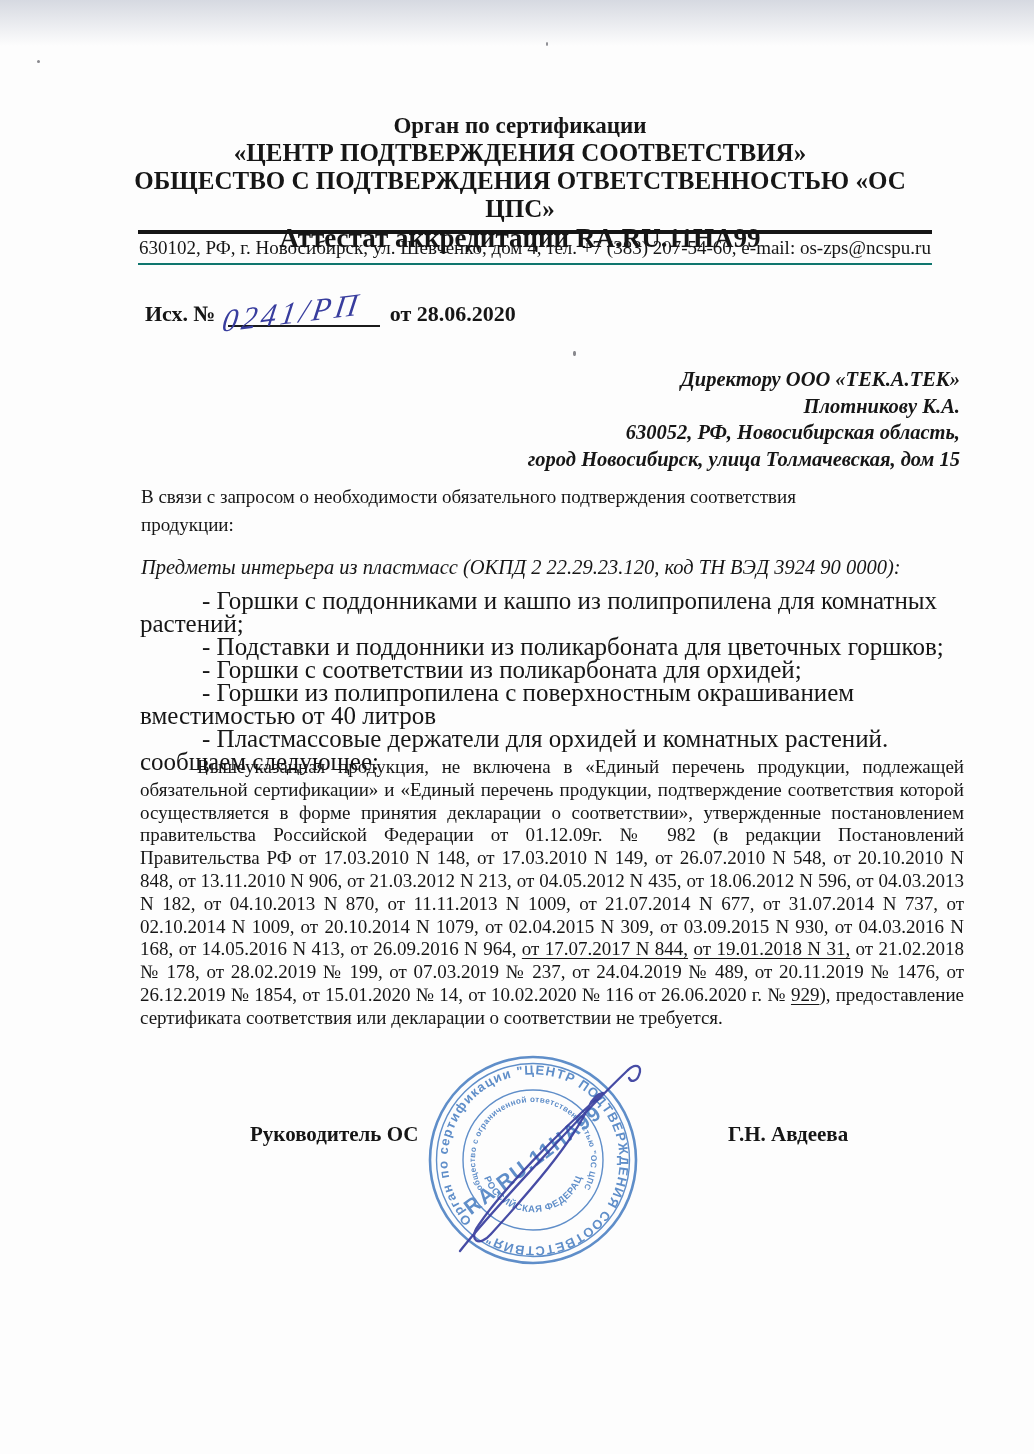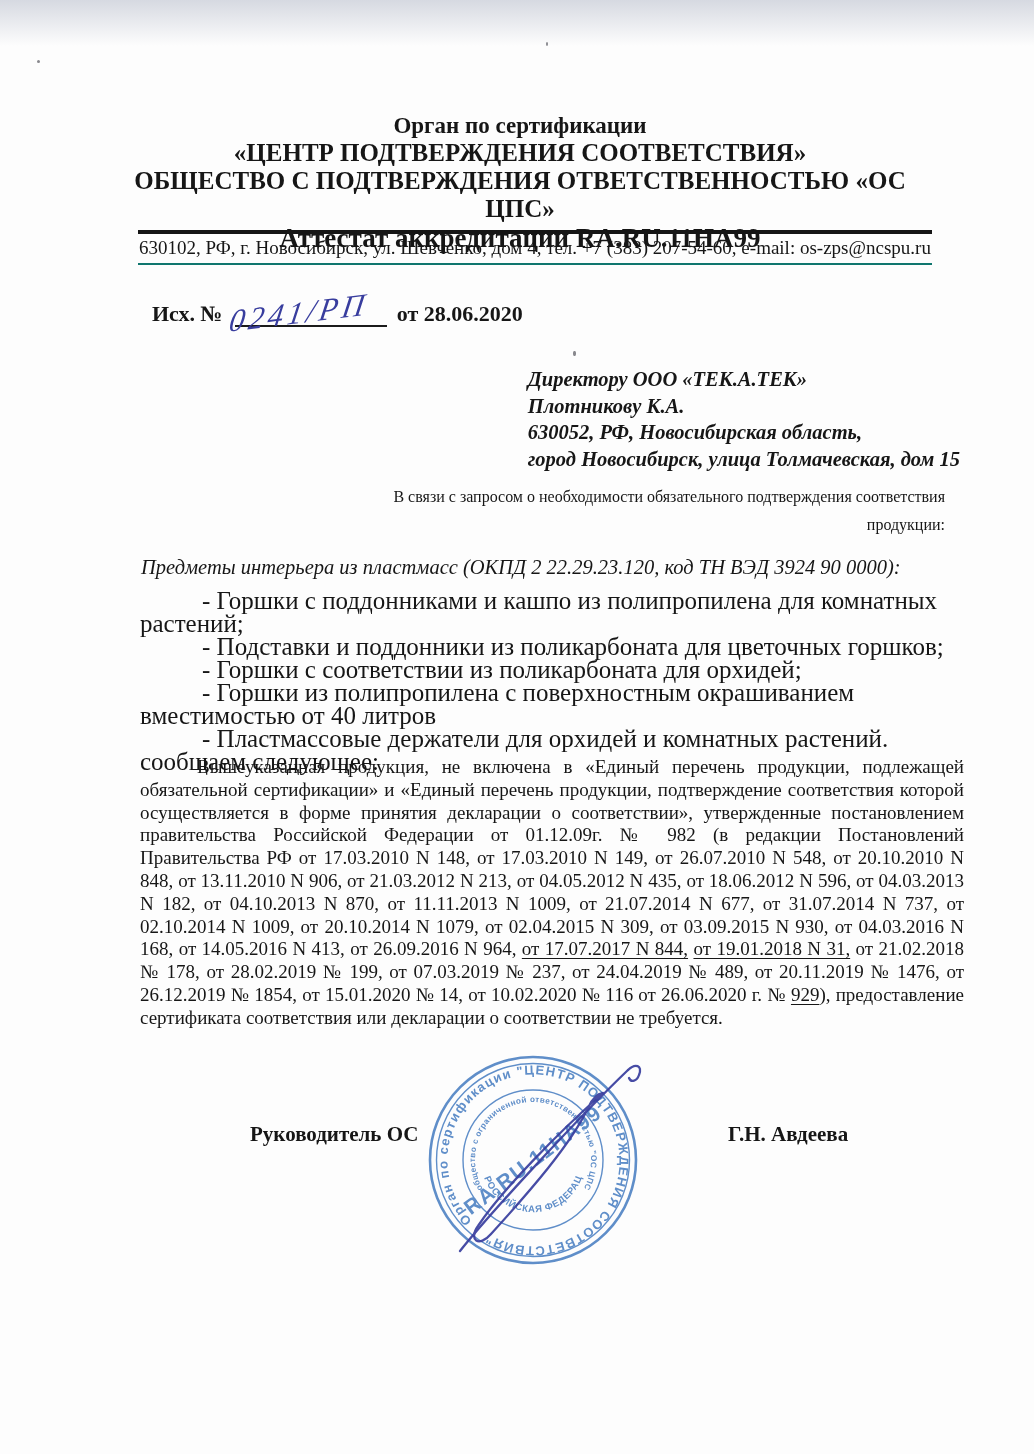--- a/index.html
+++ b/index.html
@@ -20,32 +20,32 @@
   .header .l2{ font-size:25px; line-height:28px; }
   .header .l3{ font-size:25px; line-height:28px; }
   .header .l4{ font-size:27px; line-height:30px; }
 
   .addr-bar{
     position:absolute; top:230px; left:138px; width:794px;
     border-top:4px solid #151515; border-bottom:2px solid #0f766e;
     text-align:center; font-size:19px; padding:3px 0 4px;
   }
 
-  .ref-line{ position:absolute; top:297px; left:152px; font-size:22px; font-weight:bold; display:flex; align-items:flex-end; }
+  .ref-line{ position:absolute; top:297px; left:145px; font-size:22px; font-weight:bold; display:flex; align-items:flex-end; }
   .ref-slot{ position:relative; display:inline-block; width:152px; height:30px; margin:0 10px 0 12px; border-bottom:2.5px solid #1b1b1b; }
   .hand{
     position:absolute; left:-6px; bottom:-6px; white-space:nowrap;
     font-size:31px; font-style:italic; font-weight:normal; letter-spacing:4px;
     transform:rotate(-7deg) skewX(-16deg);
   }
 
-  .addressee{ position:absolute; top:366px; right:74px; 
+  .addressee{ position:absolute; top:366px; right:74px; text-align:right;
     font-weight:bold; font-style:italic; font-size:20.5px; line-height:26.5px; }
 
-  .intro{ position:absolute; top:483px; left:123px; width:822px; font-size:16px; line-height:28px;text-align:right; }
+  .intro{ position:absolute; top:483px; left:141px; width:822px; font-size:19px; line-height:28px; }
 
   .subject{ position:absolute; top:556px; left:141px; width:822px;
     font-size:20.5px; font-weight:normal; font-style:italic; }
 
   .list{ position:absolute; top:589px; left:140px; width:824px; font-size:25px; line-height:23px; }
   .li-first{ text-indent:62px; }
   .li-cont{ text-indent:0; }
   .followup{ text-indent:0; }
 
   .body-par{ position:absolute; top:756px; left:140px; width:824px;

